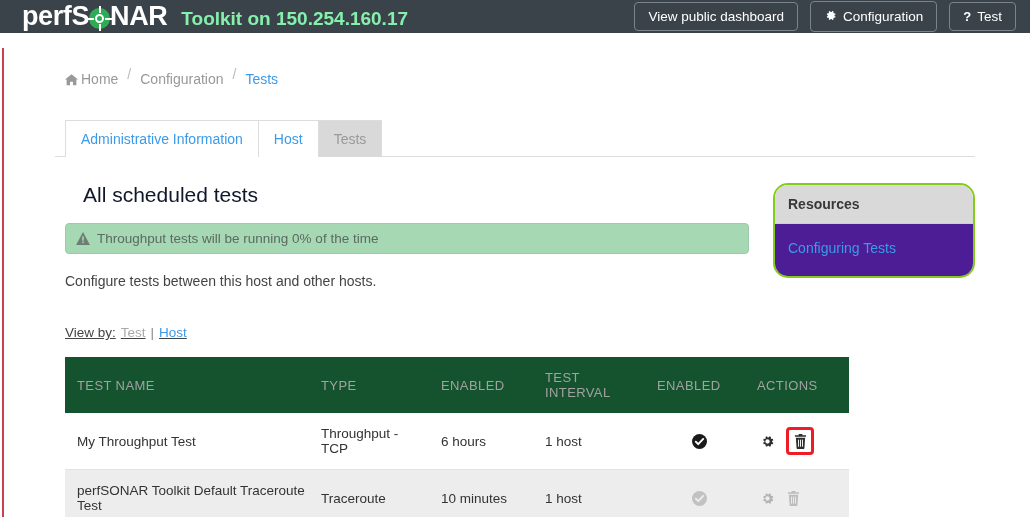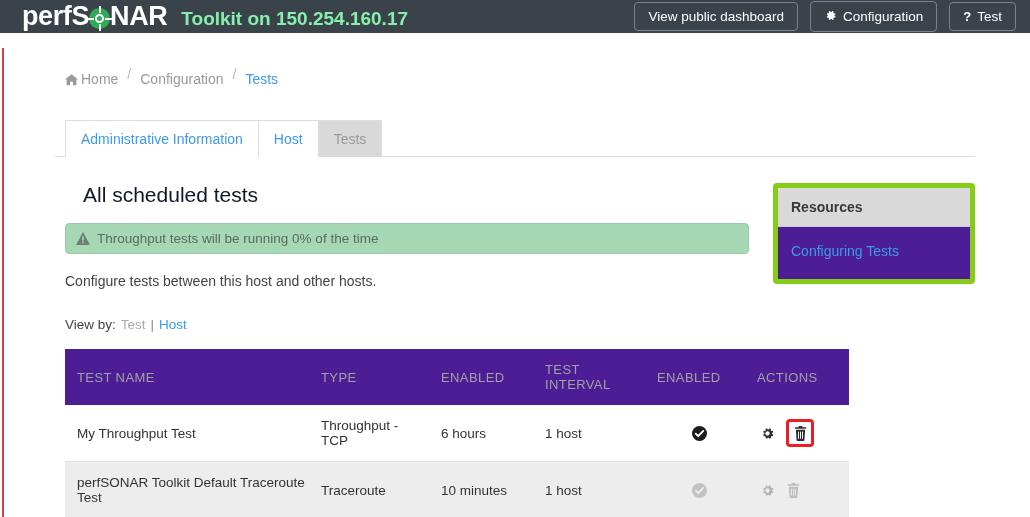--- a/index.html
+++ b/index.html
@@ -227,41 +227,42 @@
     color: #444444;
     font-size: 14px;
     font-family: "Liberation Sans", sans-serif;
     width: 108px;
     padding: 9px 0;
     cursor: pointer;
     text-align: center;
   }
 
   .viewby {
-    margin-top: 28px;
+    margin-top: 36px;
     font-size: 13.5px;
     color: #444444;
     display: flex;
     align-items: flex-start;
     gap: 5px;
+    text-decoration: underline;
   }
   .viewby .vlabel { color: #444444; }
   .viewby .vcur { color: #aaaaaa; }
   .viewby .vsep { color: #888888; }
   .viewby .vlink { color: #3c9ae8; cursor: pointer; }
 
   
   table.tests {
     margin-top: 17px;
     border-collapse: collapse;
     width: 684px;
     table-layout: fixed;
   }
   table.tests thead th {
-    background: #4c1d95;
+    background: #14532d;
     color: #a2a2a2;
     font-weight: normal;
     font-size: 13px;
     letter-spacing: 0.4px;
     text-align: left;
     padding: 13px 8px;
     vertical-align: middle;
     border: none;
   }
   table.tests tbody td {
@@ -309,22 +310,22 @@
     border-radius: 4px;
     padding: 3px 4px;
     display: inline-flex;
     align-items: center;
     justify-content: center;
     box-sizing: border-box;
   }
 
   
   .panel {
-    border: 5px solid #84cc16;
-    border-radius: 4px;
+    border: 2px solid #84cc16;
+    border-radius: 15px;
     overflow: hidden;
     background: #ffffff;
   }
   .panel-head {
     background: #d9d9d9;
     padding: 11px 13px;
     font-size: 14px;
     font-weight: bold;
     color: #383838;
     border-bottom: 1px solid #cfcfcf;

